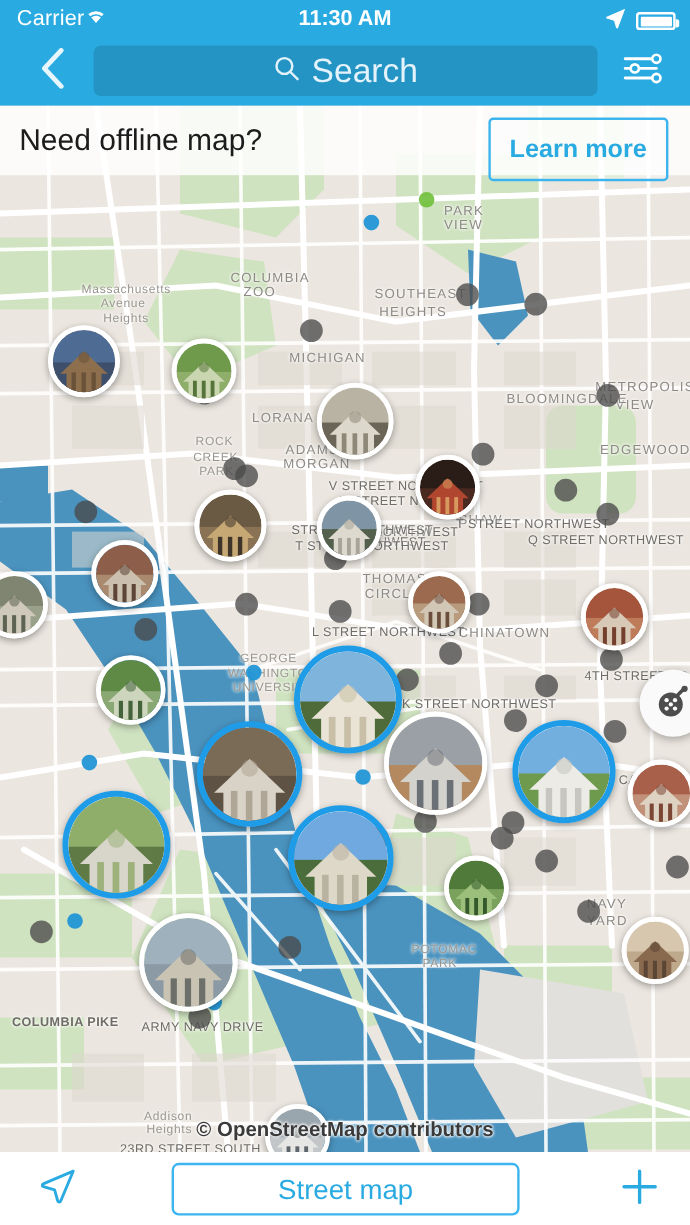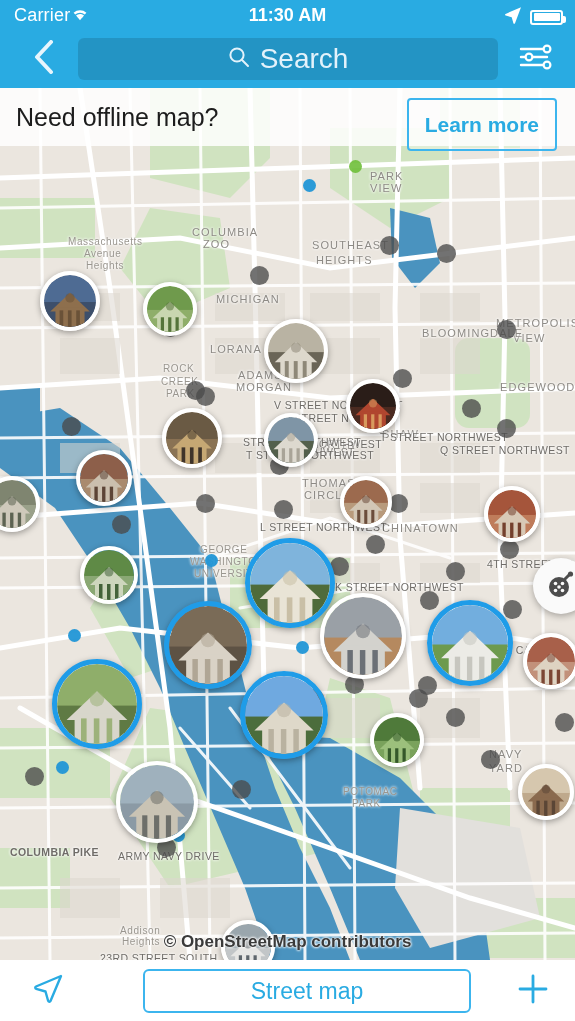--- a/index.html
+++ b/index.html
@@ -71,21 +71,21 @@
   
   .fab { position:absolute; right:-14px; top:470px; width:56px; height:56px;
     border-radius:50%; background:#fafafa; box-shadow:0 2px 7px rgba(0,0,0,.3);
     display:flex; align-items:center; justify-content:center; z-index:25; }
 
   
   .bottombar { position:absolute; bottom:0; left:0; width:575px; height:61px;
     background:#fff; z-index:40; display:flex; align-items:center; }
   .nav-arrow-btn { position:absolute; left:22px; top:10px; width:52px; height:42px;
     display:flex; align-items:center; justify-content:center; }
-  .street-btn { position:absolute; left:143px; top:9px; width:328px; height:44px;
+  .street-btn { position:absolute; left:143px; top:9px; width:290px; height:44px;
     border:2px solid #3cb5ee; border-radius:6px; display:flex; align-items:center;
     justify-content:center; color:#29abe2; font-size:23px; background:#fff; }
   .plus-btn { position:absolute; right:18px; top:10px; width:48px; height:42px;
     display:flex; align-items:center; justify-content:center; }
 </style>
 </head>
 <body>
 
 <div id="app">
 
@@ -241,25 +241,25 @@
         <div class="lbl sm" style="left: 84px; top: 160px;">Avenue</div>
         <div class="lbl sm" style="left: 86px; top: 172px;">Heights</div>
         <div class="lbl " style="left: 192px; top: 138px;">COLUMBIA</div>
         <div class="lbl " style="left: 203px; top: 150px;">ZOO</div>
         <div class="lbl " style="left: 312px; top: 151px;">SOUTHEAST</div>
         <div class="lbl " style="left: 316px; top: 166px;">HEIGHTS</div>
         <div class="lbl " style="left: 370px; top: 82px;">PARK</div>
         <div class="lbl " style="left: 370px; top: 94px;">VIEW</div>
         <div class="lbl " style="left: 496px; top: 229px;">METROPOLIS</div>
         <div class="lbl " style="left: 513px; top: 244px;">VIEW</div>
-        <div class="lbl " style="left: 500px; top: 281px; margin-top: 12px;">EDGEWOOD</div>
+        <div class="lbl " style="left: 500px; top: 281px;">EDGEWOOD</div>
         <div class="lbl " style="left: 422px; top: 239px;">BLOOMINGDALE</div>
         <div class="lbl " style="left: 238px; top: 281px;">ADAMS</div>
         <div class="lbl " style="left: 236px; top: 293px;">MORGAN</div>
-        <div class="lbl " style="left: 216px; top: 205px;">MICHIGAN</div>
+        <div class="lbl " style="left: 241px; top: 205px;">MICHIGAN</div>
         <div class="lbl " style="left: 210px; top: 255px; text-align: right;">LORANA</div>
         <div class="lbl sm" style="left: 163px; top: 275px;">ROCK</div>
         <div class="lbl sm" style="left: 161px; top: 288px;">CREEK</div>
         <div class="lbl sm" style="left: 166px; top: 300px;">PARK</div>
         <div class="lbl " style="left: 382px; top: 340px;">SHAW</div>
         <div class="lbl " style="left: 302px; top: 389px;">THOMAS</div>
         <div class="lbl " style="left: 304px; top: 401px;">CIRCLE</div>
         <div class="lbl sm" style="left: 200px; top: 456px;">GEORGE</div>
         <div class="lbl sm" style="left: 190px; top: 468px;">WASHINGTON</div>
         <div class="lbl sm" style="left: 194px; top: 480px;">UNIVERSITY</div>

